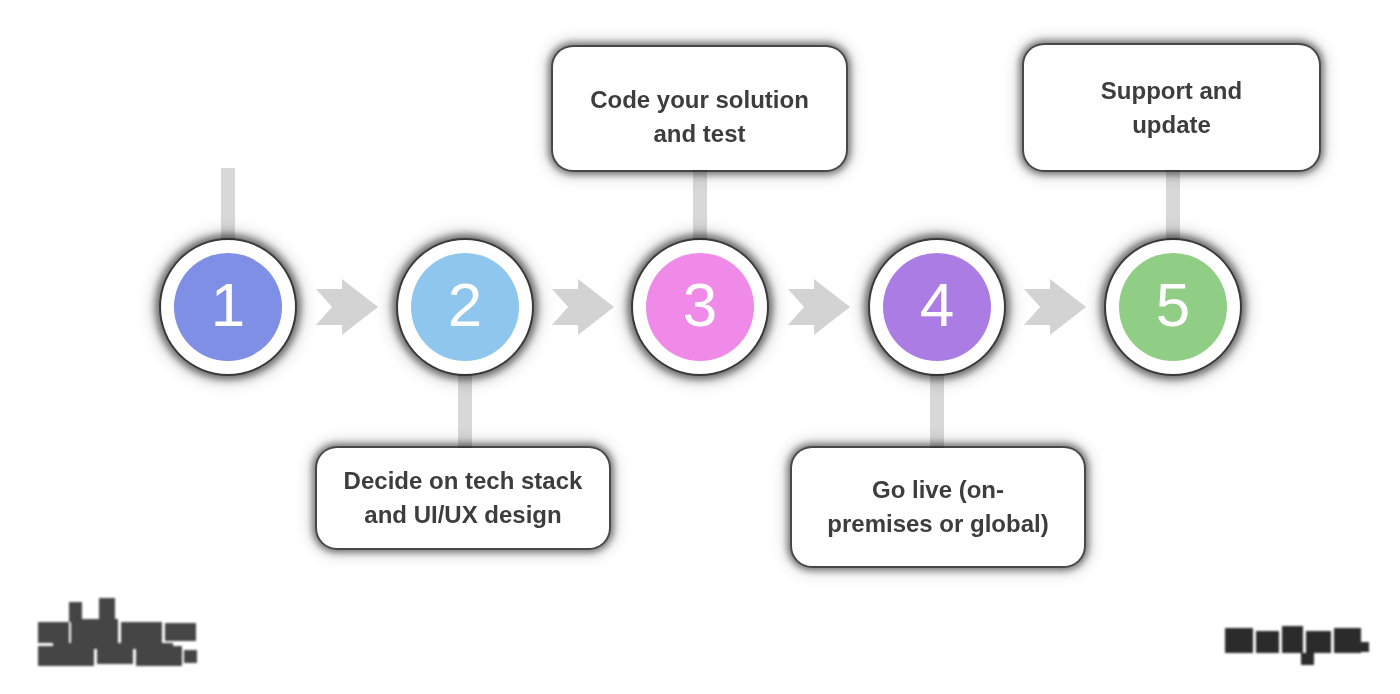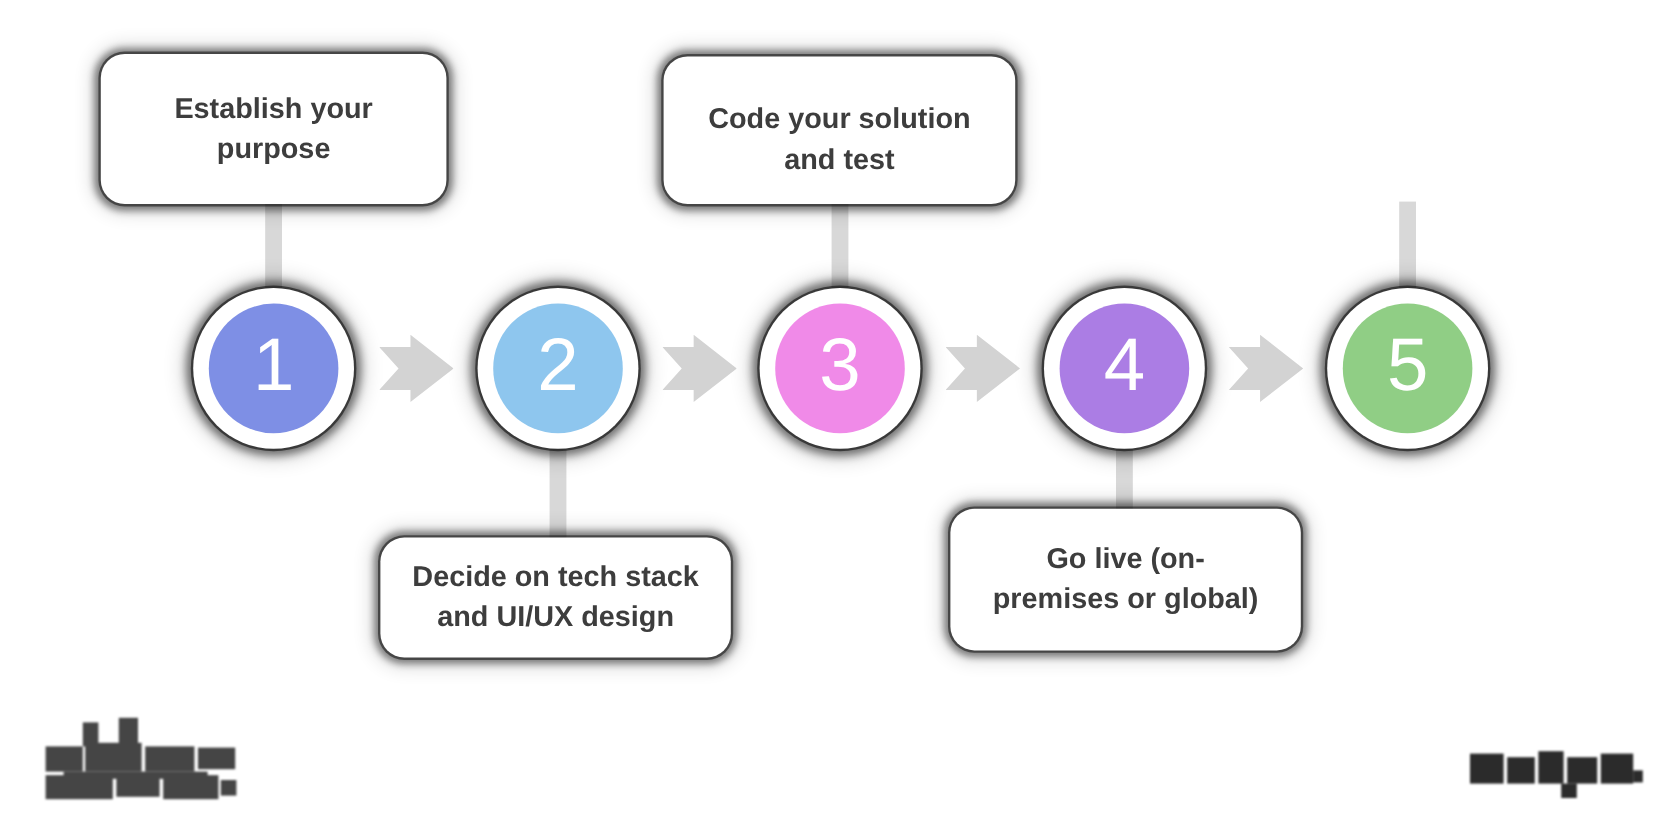--- a/index.html
+++ b/index.html
@@ -23,21 +23,21 @@
   .label-box .label-text{
     font-size:24px;
     font-weight:600;
     line-height:34px;
     color:#3d3d3d;
     white-space:pre-line;
   }
   .box-1{left:84px;top:45px;width:288px;height:125px;}
   .box-2{left:317px;top:448px;width:292px;height:100px;}
   .box-3{left:553px;top:47px;width:293px;height:123px;}
-  .box-4{left:792px;top:424px;width:292px;height:118px;}
+  .box-4{left:792px;top:448px;width:292px;height:118px;}
   .box-5{left:1024px;top:45px;width:295px;height:125px;}
 
   
   .connector{
     position:absolute;
     width:14px;
     background:#d8d8d8;
     z-index:1;
   }
   .conn-1{left:221px;top:168px;height:82px;}
@@ -97,35 +97,35 @@
 <body>
 
 <div class="canvas">
 
   <div class="connector conn-1" style="background: rgb(216, 216, 216);"></div>
   <div class="connector conn-2" style="background: rgb(216, 216, 216);"></div>
   <div class="connector conn-3" style="background: rgb(216, 216, 216);"></div>
   <div class="connector conn-4" style="background: rgb(216, 216, 216);"></div>
   <div class="connector conn-5" style="background: rgb(216, 216, 216);"></div>
 
-  <div class="label-box box-1">
-    <div class="label-text" style="color: rgb(61, 61, 61);">Establish your
-purpose</div>
-  </div>
   <div class="label-box box-2">
     <div class="label-text" style="color: rgb(61, 61, 61);">Decide on tech stack
 and UI/UX design</div>
   </div>
   <div class="label-box box-3">
     <div class="label-text" style="color: rgb(61, 61, 61); margin-top: 16px;">Code your solution
 and test</div>
   </div>
   <div class="label-box box-4">
     <div class="label-text" style="color: rgb(61, 61, 61);">Go live (on-
 premises or global)</div>
+  </div>
+  <div class="label-box box-5">
+    <div class="label-text" style="color: rgb(61, 61, 61);">Support and
+update</div>
   </div>
 
   <div class="circle-outer circ-1">
     <div class="circle-inner" style="background: rgb(126, 143, 229);">
       <span class="circle-number" style="color: rgb(255, 255, 255);">1</span>
     </div>
   </div>
   <div class="circle-outer circ-2">
     <div class="circle-inner" style="background: rgb(142, 198, 238);">
       <span class="circle-number" style="color: rgb(255, 255, 255);">2</span>

